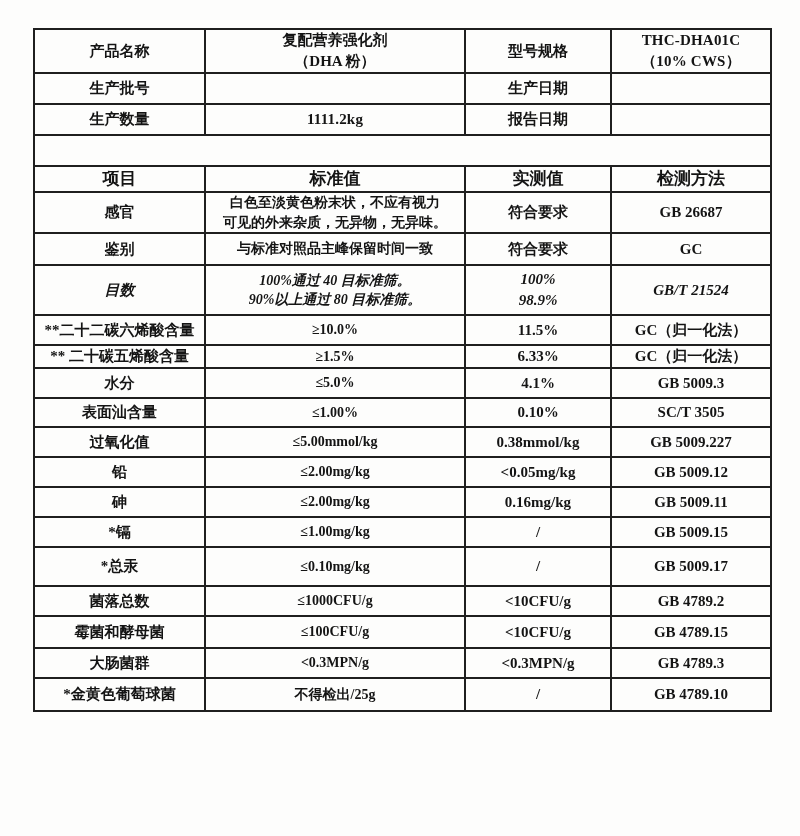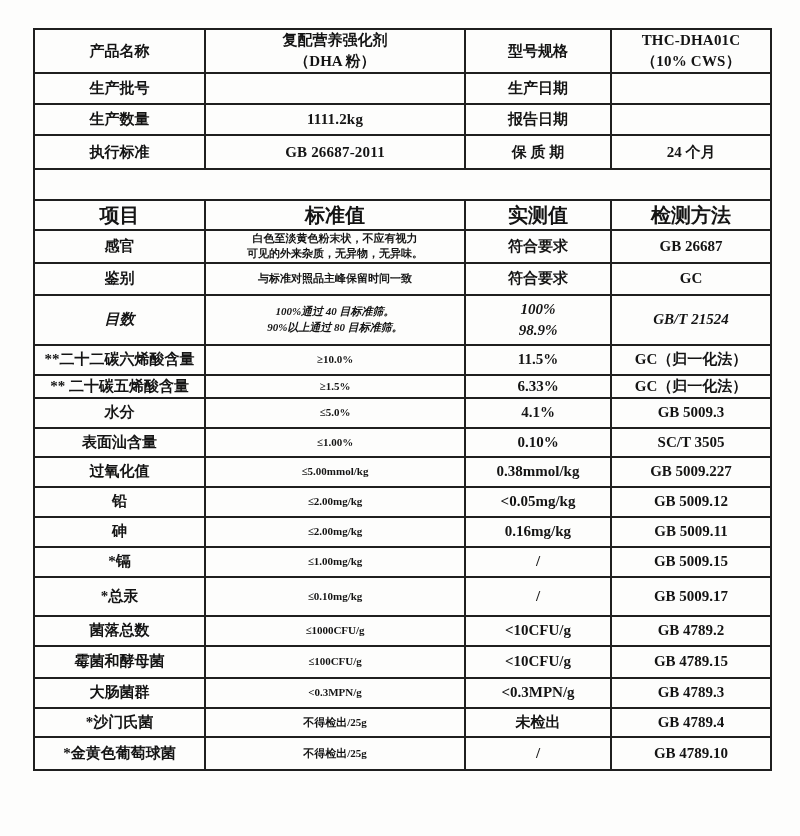--- a/index.html
+++ b/index.html
@@ -16,22 +16,22 @@
     position:absolute;left:33px;top:28px;width:737px;
     border-collapse:collapse;table-layout:fixed;
   }
   td,th{
     border:2px solid #1f1f1f;
     text-align:center;vertical-align:middle;
     font-weight:bold;font-size:15px;line-height:1.4;
     color:#141414;white-space:pre-line;
     padding:0 3px;overflow:hidden;
   }
-  th{font-size:20px;}
-  td.std{font-size:11px;}
+  th{font-size:17px;}
+  td.std{font-size:14px;}
   tr.gap td{background:#fdfdfc;}
   td.latin{letter-spacing:0.2px;}
 </style>
 </head>
 <body>
 
 <div class="page">
   <table class="report">
     <colgroup>
       <col style="width:171px">
@@ -53,26 +53,20 @@
         <td>生产批号</td>
         <td></td>
         <td>生产日期</td>
         <td></td>
       </tr>
       <tr style="height:31px;">
         <td>生产数量</td>
         <td class="latin">1111.2kg</td>
         <td>报告日期</td>
         <td></td>
-      </tr>
-      <tr style="height:34px;">
-        <td>执行标准</td>
-        <td class="latin">GB 26687-2011</td>
-        <td>保 质 期</td>
-        <td>24 个月</td>
       </tr>
 
       <tr class="gap" style="height:31px;">
         <td colspan="4"></td>
       </tr>
 
       <tr style="height:26px;">
         <th>项目</th>
         <th>标准值</th>
         <th>实测值</th>
@@ -165,26 +159,20 @@
         <td class="std">≤100CFU/g</td>
         <td>&lt;10CFU/g</td>
         <td>GB 4789.15</td>
       </tr>
       <tr style="height:30px;">
         <td>大肠菌群</td>
         <td class="std">&lt;0.3MPN/g</td>
         <td>&lt;0.3MPN/g</td>
         <td>GB 4789.3</td>
       </tr>
-      <tr style="height:29px;">
-        <td>*沙门氏菌</td>
-        <td class="std">不得检出/25g</td>
-        <td>未检出</td>
-        <td>GB 4789.4</td>
-      </tr>
       <tr style="height:33px;">
         <td>*金黄色葡萄球菌</td>
         <td class="std">不得检出/25g</td>
         <td>/</td>
         <td>GB 4789.10</td>
       </tr>
     </tbody>
   </table>
 </div>
 

